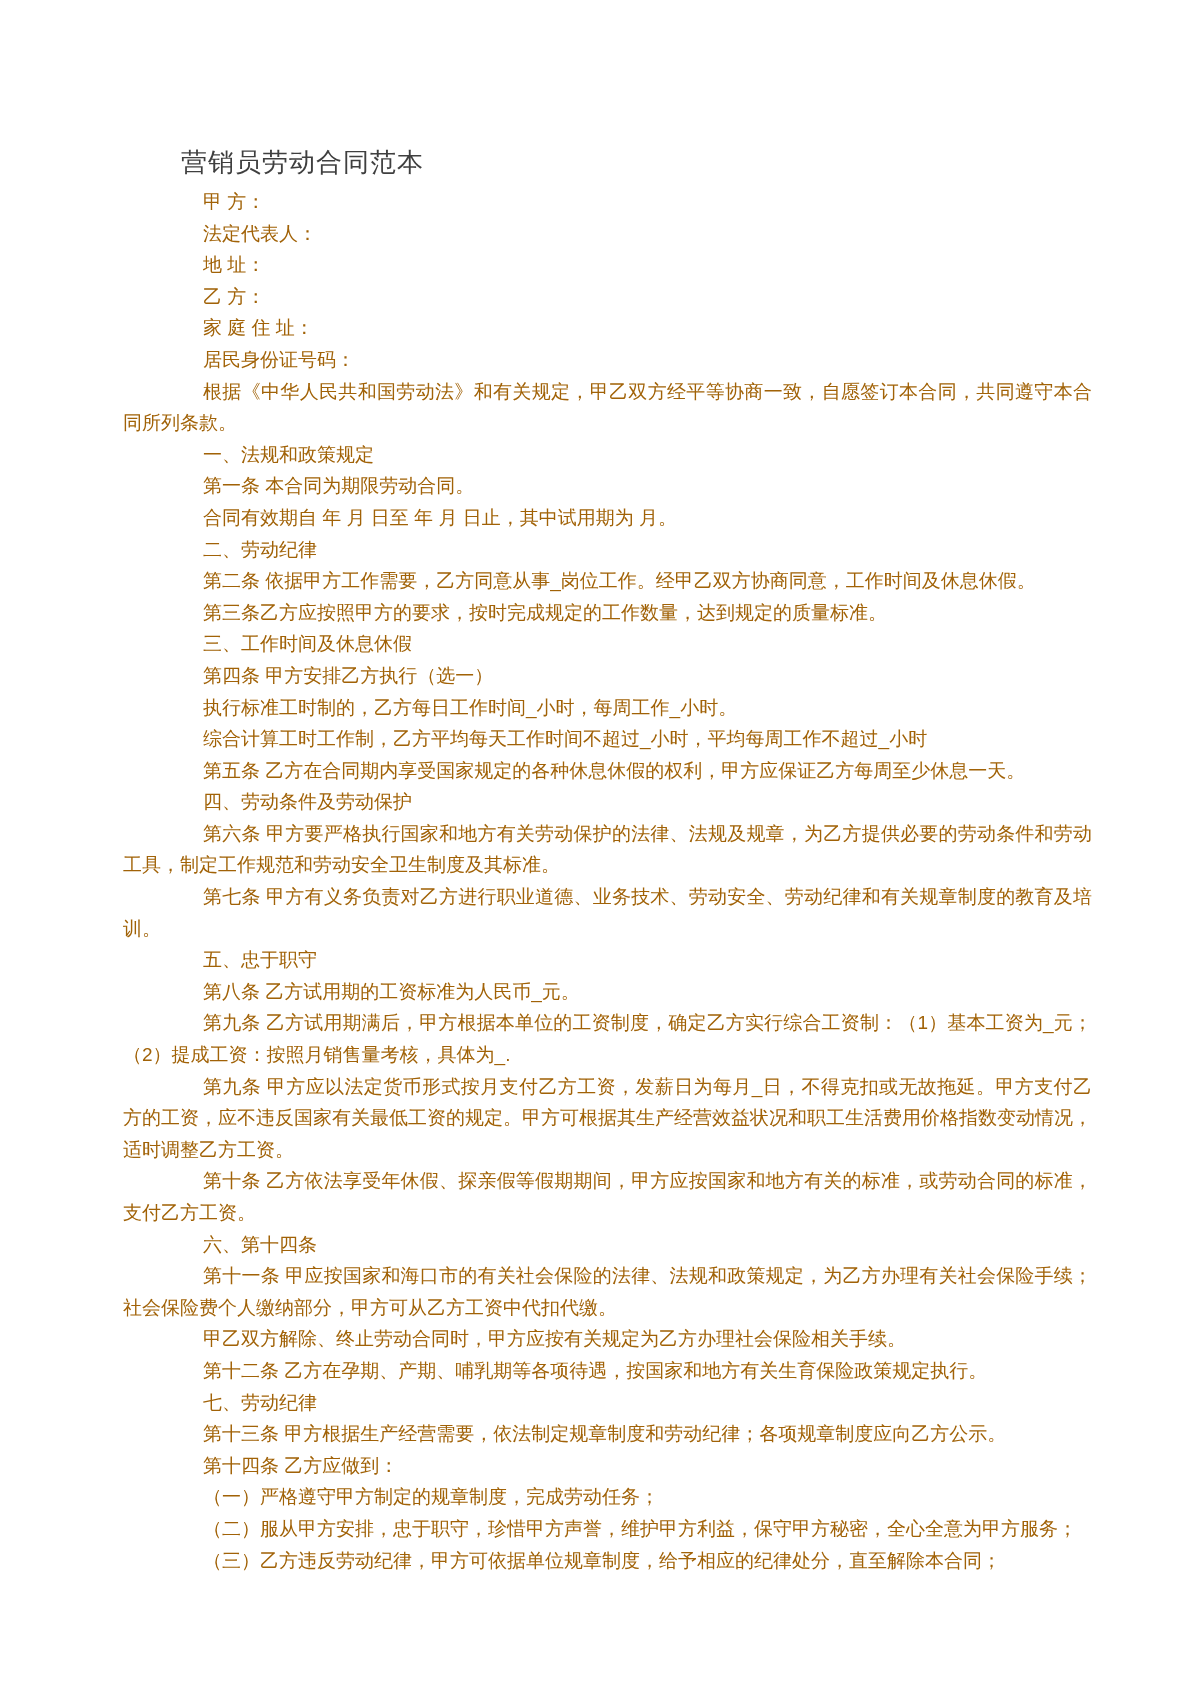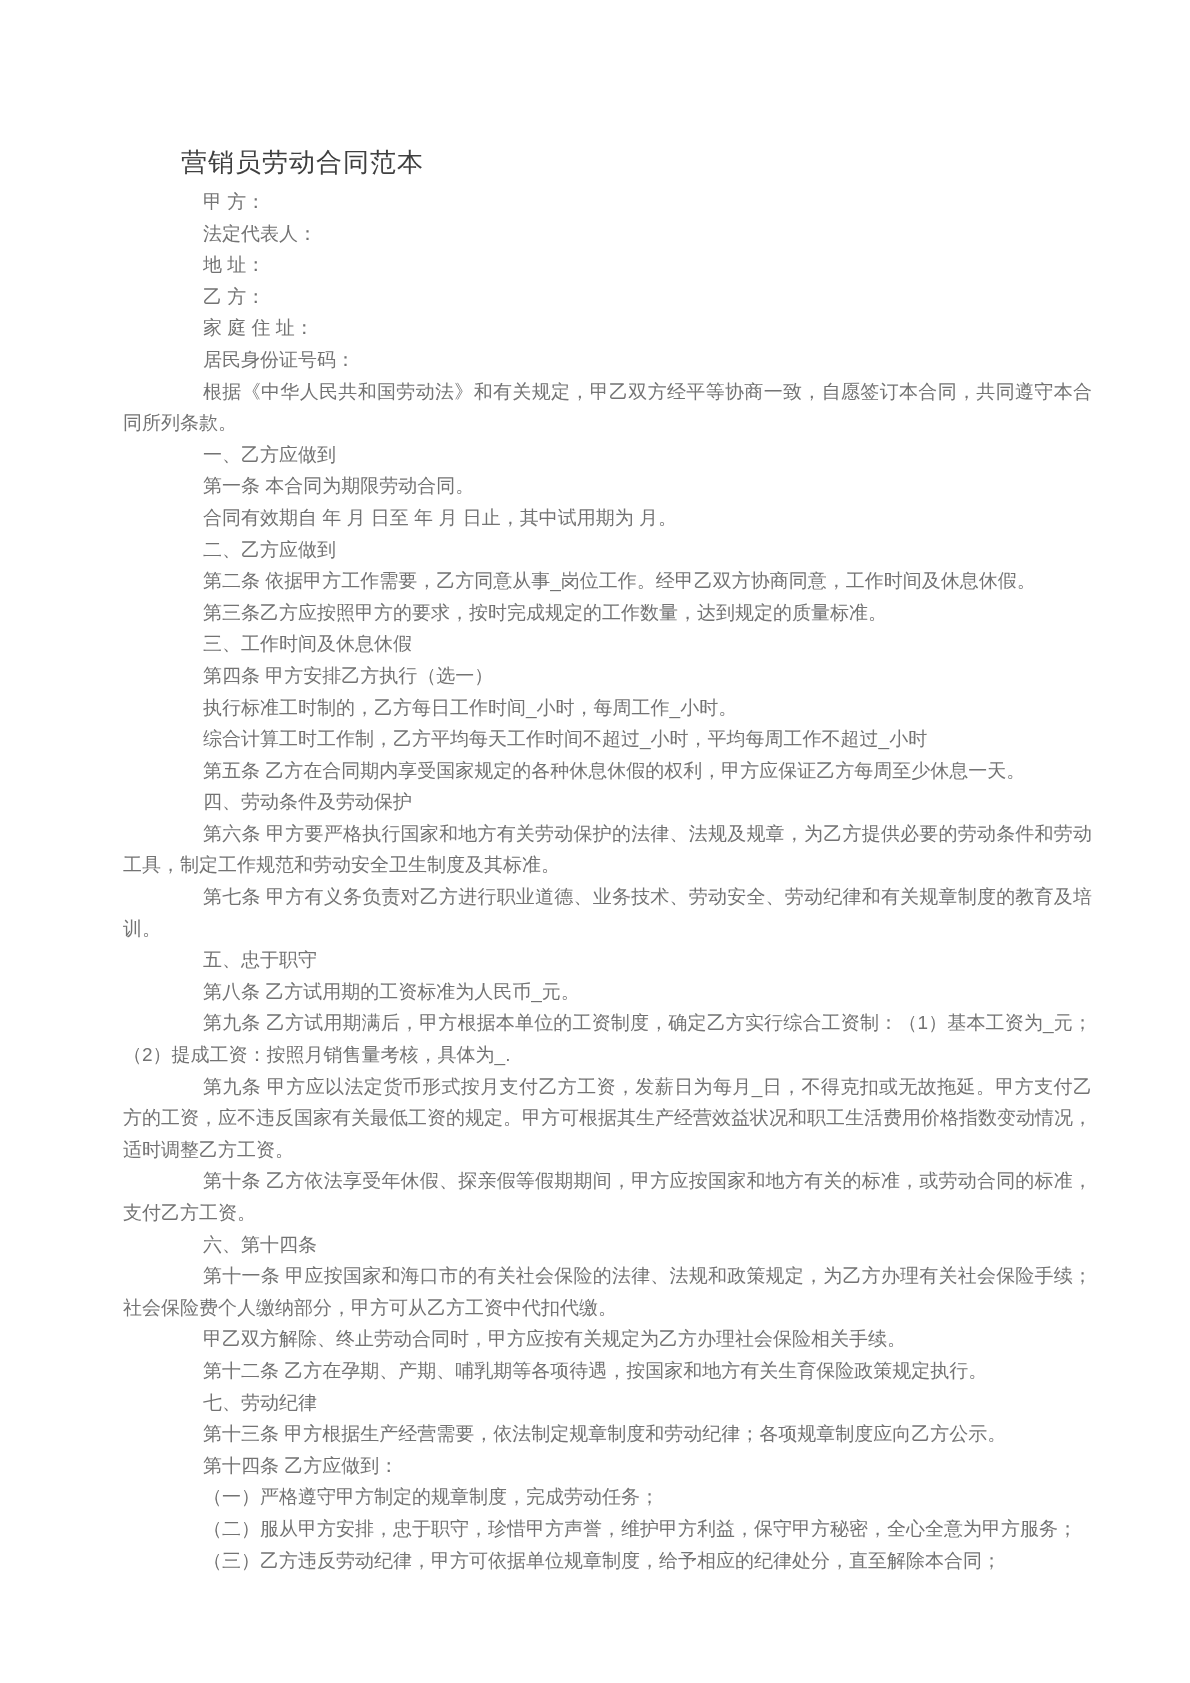--- a/index.html
+++ b/index.html
@@ -26,44 +26,44 @@
     font-size: 26px;
     line-height: 34px;
     color: #3f3f3f;
     margin: 0 0 6px 58px;
     letter-spacing: 1px;
   }
   .doc-body p {
     margin: 0;
     font-size: 19px;
     line-height: 31.6px;
-    color: #737373;
+    color: #a16207;
     text-indent: 80px;
     word-break: break-all;
     text-align: justify;
     text-justify: inter-ideograph;
   }
 </style>
 </head>
 <body>
 
 <div class="page">
   <h1 class="doc-title">营销员劳动合同范本</h1>
   <div class="doc-body" id="paragraphs">
       <p>甲 方：</p>
       <p>法定代表人：</p>
       <p>地 址：</p>
       <p>乙 方：</p>
       <p>家 庭 住 址：</p>
       <p>居民身份证号码：</p>
       <p>根据《中华人民共和国劳动法》和有关规定，甲乙双方经平等协商一致，自愿签订本合同，共同遵守本合同所列条款。</p>
-      <p>一、乙方应做到</p>
+      <p>一、法规和政策规定</p>
       <p>第一条 本合同为期限劳动合同。</p>
       <p>合同有效期自 年 月 日至 年 月 日止，其中试用期为 月。</p>
-      <p>二、乙方应做到</p>
+      <p>二、劳动纪律</p>
       <p>第二条 依据甲方工作需要，乙方同意从事_岗位工作。经甲乙双方协商同意，工作时间及休息休假。</p>
       <p>第三条乙方应按照甲方的要求，按时完成规定的工作数量，达到规定的质量标准。</p>
       <p>三、工作时间及休息休假</p>
       <p>第四条 甲方安排乙方执行（选一）</p>
       <p>执行标准工时制的，乙方每日工作时间_小时，每周工作_小时。</p>
       <p>综合计算工时工作制，乙方平均每天工作时间不超过_小时，平均每周工作不超过_小时</p>
       <p>第五条 乙方在合同期内享受国家规定的各种休息休假的权利，甲方应保证乙方每周至少休息一天。</p>
       <p>四、劳动条件及劳动保护</p>
       <p>第六条 甲方要严格执行国家和地方有关劳动保护的法律、法规及规章，为乙方提供必要的劳动条件和劳动工具，制定工作规范和劳动安全卫生制度及其标准。</p>
       <p>第七条 甲方有义务负责对乙方进行职业道德、业务技术、劳动安全、劳动纪律和有关规章制度的教育及培训。</p>

